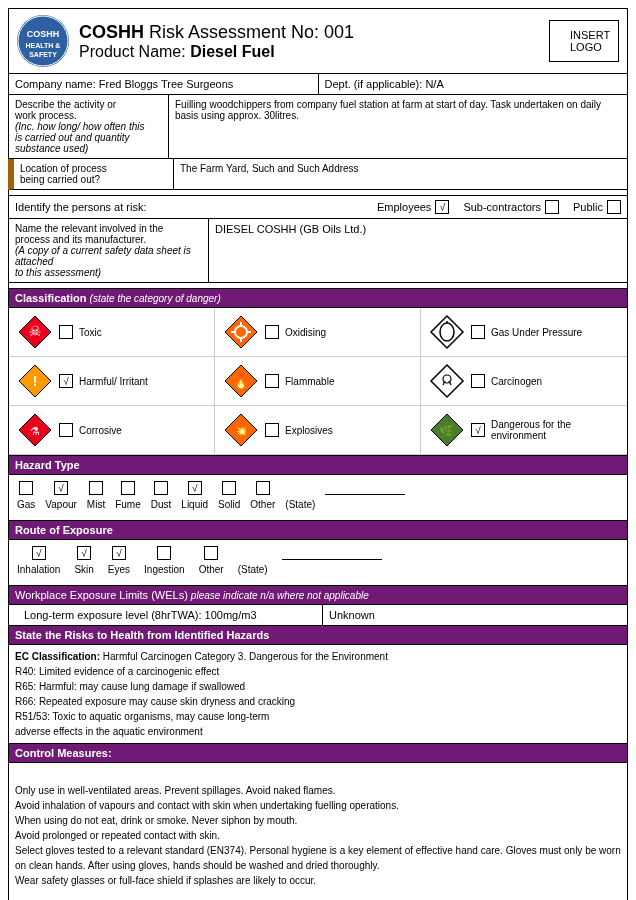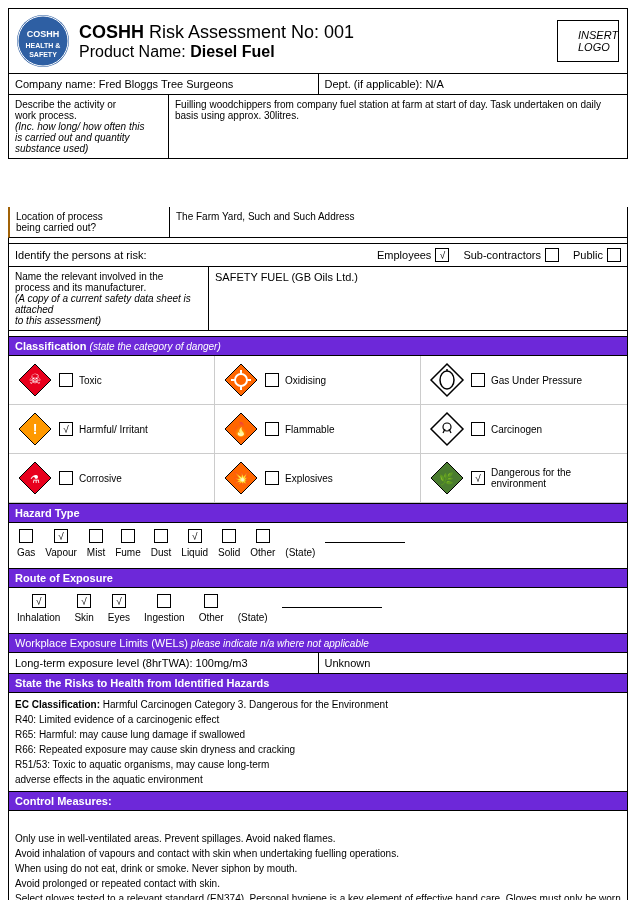--- a/index.html
+++ b/index.html
@@ -5,27 +5,27 @@
     * { box-sizing: border-box; margin: 0; padding: 0; }
     body { font-family: Arial, sans-serif; font-size: 11px; background: #fff; width: 636px; }
     .page { width: 636px; padding: 8px; background: #fff; }
 
     
     .header { display: flex; align-items: center; border: 1px solid #000; padding: 6px 8px; margin-bottom: 0; }
     .logo-circle { width: 52px; height: 52px; border-radius: 50%; background: #2e5fa3; display: flex; align-items: center; justify-content: center; color: #fff; font-weight: bold; font-size: 10px; margin-right: 10px; flex-shrink: 0; }
     .header-text { flex: 1; }
     .header-title { font-size: 18px; }
     .header-subtitle { font-size: 16px; }
-    .insert-logo { width: 62px; text-align: center; font-style: italic; font-size: 11px; border: 1px solid #000; padding: 8px 20px; }
+    .insert-logo { width: 70px; text-align: center; font-size: 11px; border: 1px solid #000; padding: 8px 20px; }
     .company-row { display: flex; border: 1px solid #000; border-top: none; }
     .company-cell { flex: 1; padding: 4px 6px; }
     .company-cell:first-child { border-right: 1px solid #000; }
 
     
-    .section-header { background: #6d28d9; color: #fff; padding: 3px 6px; font-weight: bold; font-size: 11px; border-left: 1px solid #000; border-right: 1px solid #000; border-bottom: 1px solid #000; }
+    .section-header { background: #701a75; color: #fff; padding: 3px 6px; font-weight: bold; font-size: 11px; border-left: 1px solid #000; border-right: 1px solid #000; border-bottom: 1px solid #000; }
     .section-header-italic { font-style: italic; font-weight: normal; font-size: 10px; }
 
     
     .hazard-grid { display: grid; grid-template-columns: 1fr 1fr 1fr; border-left: 1px solid #000; border-right: 1px solid #000; border-bottom: 1px solid #000; }
     .hazard-cell { display: flex; align-items: center; padding: 6px 8px; border-right: 1px solid #ccc; border-bottom: 1px solid #ccc; gap: 6px; }
     .hazard-cell:nth-child(3n) { border-right: none; }
     .hazard-icon { width: 36px; height: 36px; flex-shrink: 0; }
     .checkbox { width: 14px; height: 14px; border: 1px solid #000; flex-shrink: 0; display: flex; align-items: center; justify-content: center; font-size: 10px; }
     .hazard-label { font-size: 10px; }
 
@@ -33,21 +33,21 @@
     .type-row { border-left: 1px solid #000; border-right: 1px solid #000; border-bottom: 1px solid #000; padding: 6px 8px; }
     .type-boxes { display: flex; gap: 10px; align-items: flex-start; margin-bottom: 4px; }
     .type-item { display: flex; flex-direction: column; align-items: center; gap: 4px; font-size: 10px; }
     .type-item .checkbox { }
 
     
     .exposure-row { border-left: 1px solid #000; border-right: 1px solid #000; border-bottom: 1px solid #000; padding: 6px 8px; }
     .exposure-boxes { display: flex; gap: 14px; align-items: flex-start; margin-bottom: 4px; }
 
     
-    .wel-row { display: flex; border-left: 1px solid #000; border-right: 1px solid #000; border-bottom: 1px solid #000; }
+    .wel-row { display: flex; border-left: 1px solid #000; border-right: 1px solid #000; border-bottom: 1px solid #000; padding-left: 9px; }
     .wel-cell { flex: 1; padding: 4px 6px; }
     .wel-cell:first-child { border-right: 1px solid #000; }
 
     
     .risks-row { border-left: 1px solid #000; border-right: 1px solid #000; border-bottom: 1px solid #000; padding: 4px 6px; font-size: 10px; line-height: 1.5; }
 
     
     .control-row { border-left: 1px solid #000; border-right: 1px solid #000; border-bottom: 1px solid #000; padding: 20px 6px; font-size: 10px; line-height: 1.5; }
 
     
@@ -58,21 +58,21 @@
     .identify-option { display: flex; align-items: center; gap: 4px; }
 
     .substance-row { display: flex; border-left: 1px solid #000; border-right: 1px solid #000; border-bottom: 1px solid #000; }
     .substance-label { width: 200px; flex-shrink: 0; border-right: 1px solid #000; padding: 4px 6px; font-size: 10px; }
     .substance-value { flex: 1; padding: 4px 6px; }
 
     .describe-row { display: flex; border-left: 1px solid #000; border-right: 1px solid #000; border-bottom: 1px solid #000; }
     .describe-label { width: 160px; flex-shrink: 0; border-right: 1px solid #000; padding: 4px 6px; font-size: 10px; }
     .describe-value { flex: 1; padding: 4px 6px; font-size: 10px; }
 
-    .location-row { display: flex; border-left: 2px solid #a16207; border-right: 1px solid #000; border-bottom: 1px solid #000; margin-top: 48px; }
+    .location-row { display: flex; border-left: 6px solid #a16207; border-right: 1px solid #000; border-bottom: 1px solid #000; }
     .location-label { width: 160px; flex-shrink: 0; border-right: 1px solid #000; padding: 4px 6px; font-size: 10px; }
     .location-value { flex: 1; padding: 4px 6px; font-size: 10px; }
   </style>
 </head>
 <body>
 
 <div class="page">
   <div class="header">
     <div class="logo-circle">
       <svg width="52" height="52" viewBox="0 0 52 52">
@@ -145,21 +145,21 @@
     </div>
   </div>
 
   <div class="substance-row">
     <div class="substance-label">
       <div>Name the relevant involved in the</div>
       <div>process and its manufacturer.</div>
       <div style="font-style:italic;">(A copy of a current safety data sheet is attached</div>
       <div style="font-style:italic;">to this assessment)</div>
     </div>
-    <div class="substance-value">SAFETY FUEL (GB Oils Ltd.)</div>
+    <div class="substance-value">DIESEL COSHH (GB Oils Ltd.)</div>
   </div>
 
   <div style="border-left:1px solid #000;border-right:1px solid #000;border-bottom:1px solid #000;height:6px;"></div>
 
   <div class="section-header">
     <span>Classification</span>
     <span class="section-header-italic">(state the category of danger)</span>
   </div>
 
   <div class="hazard-grid">

